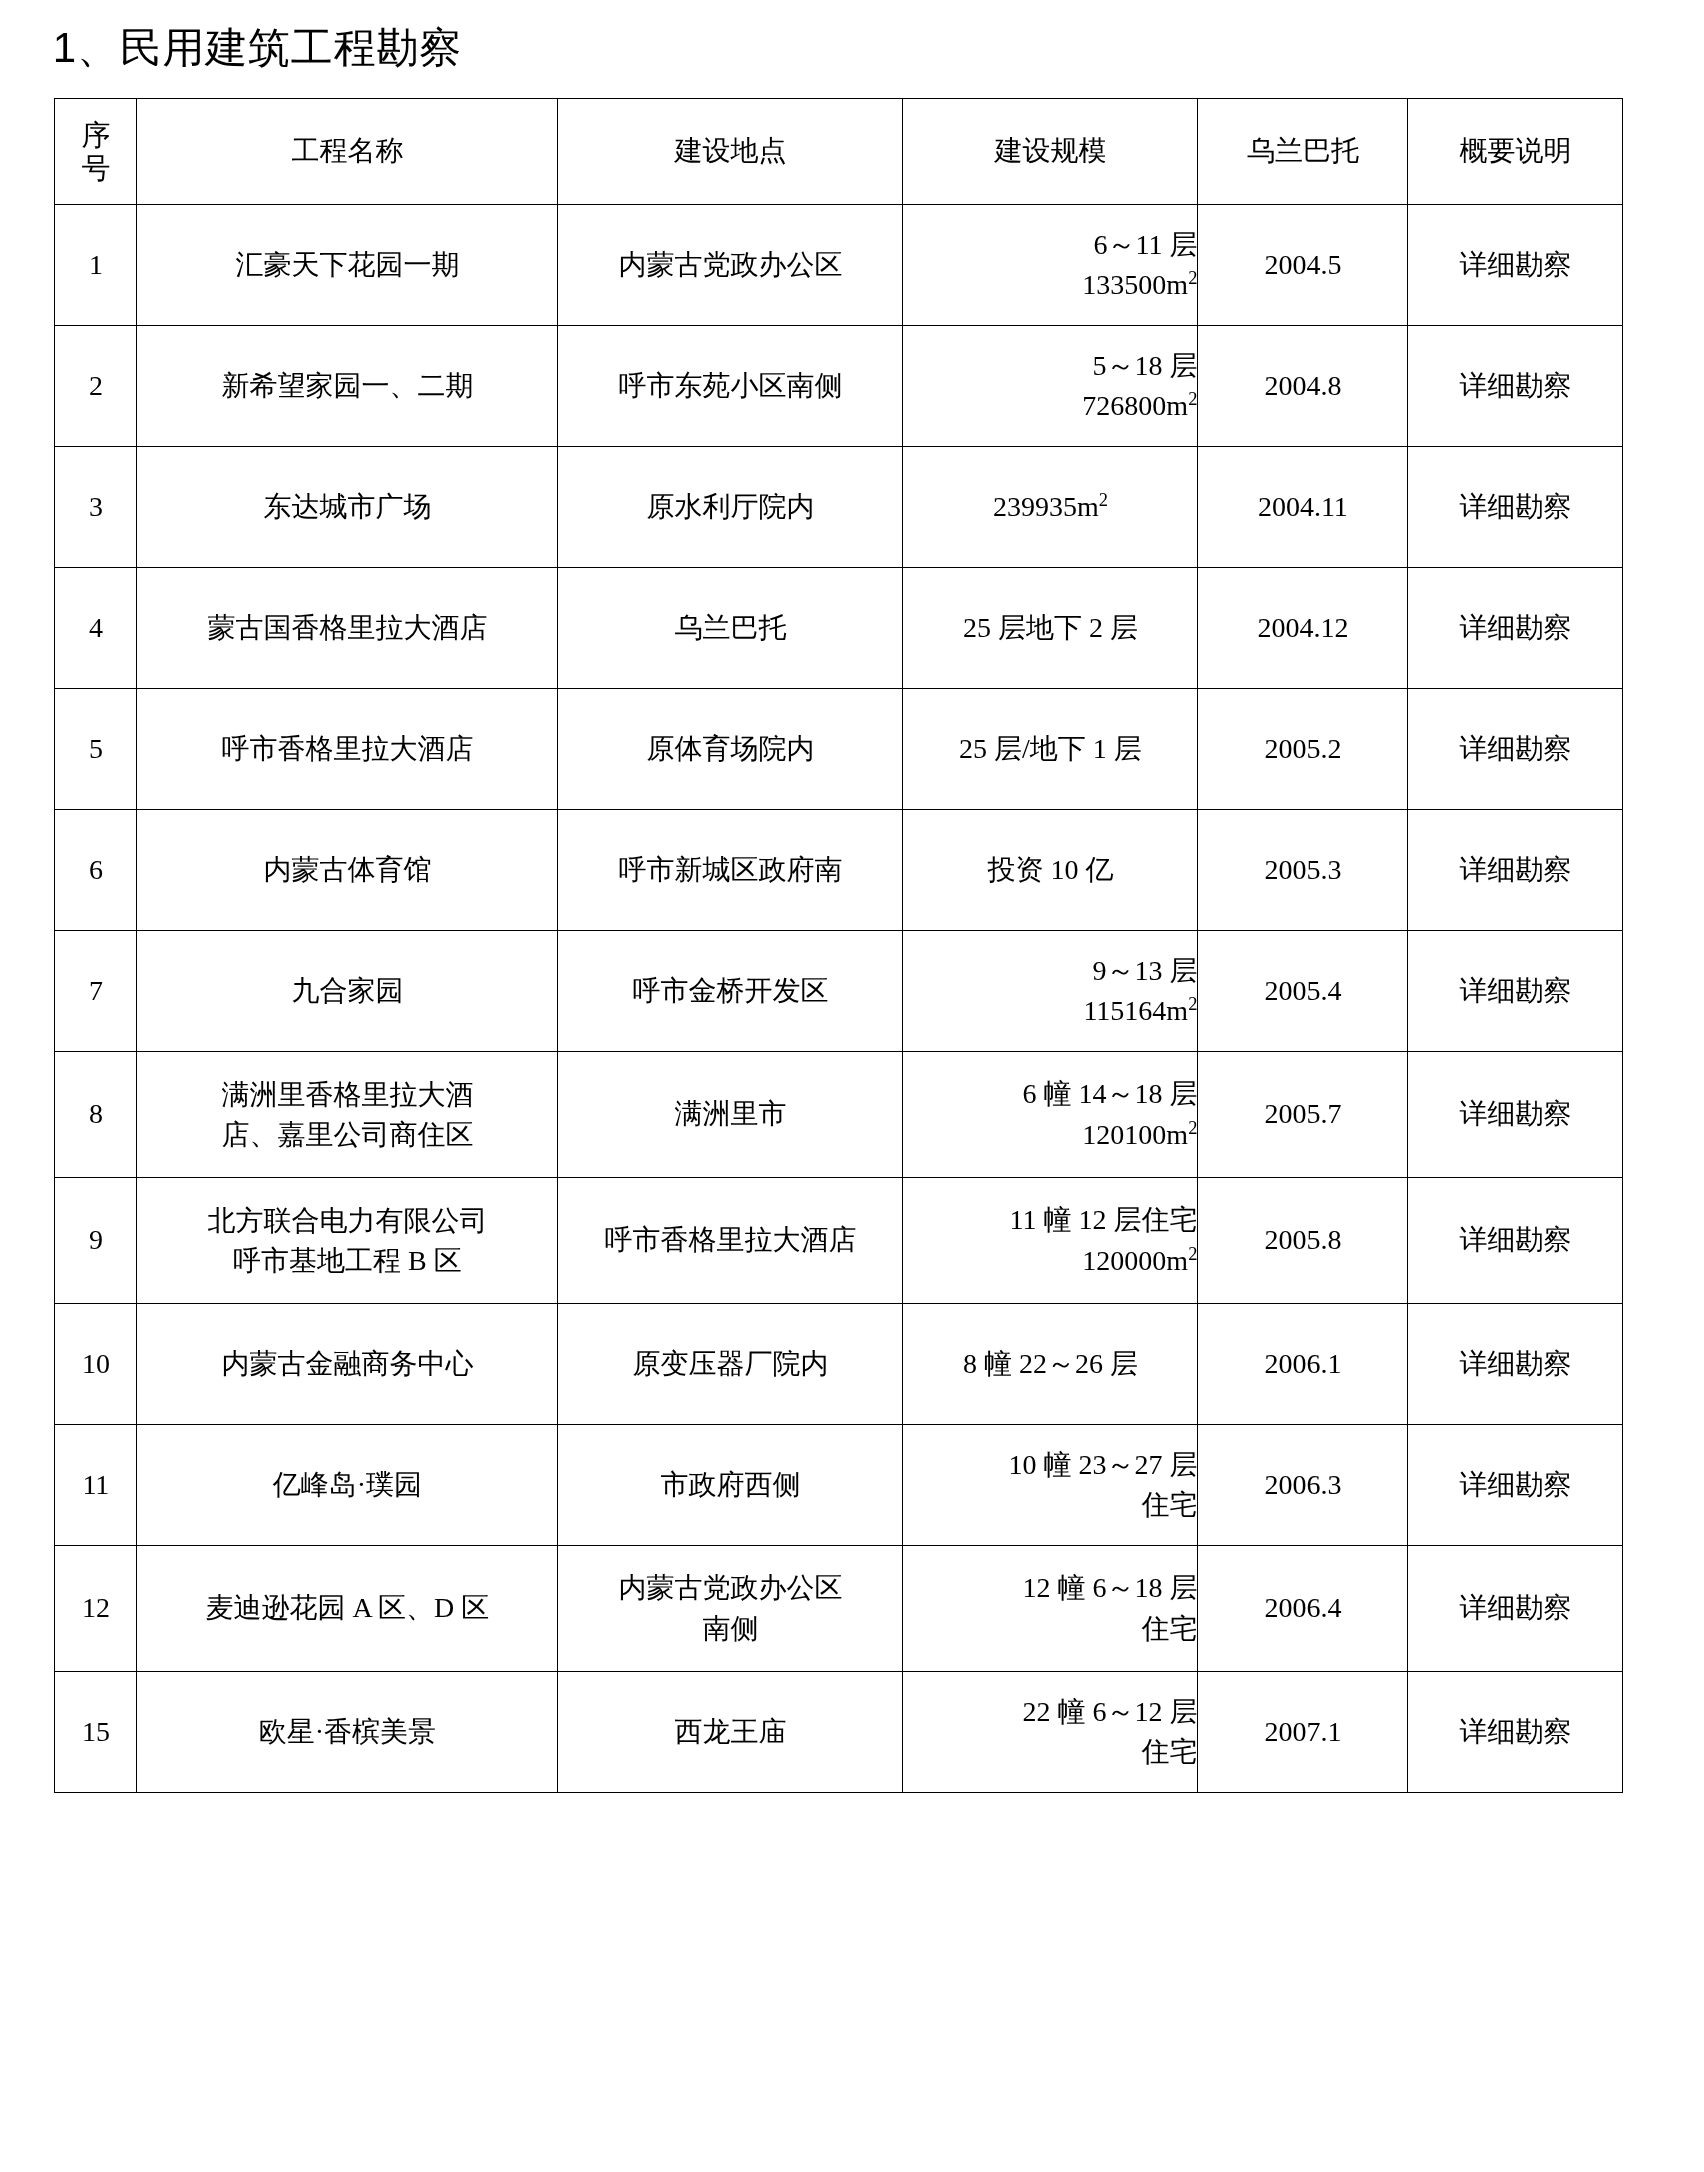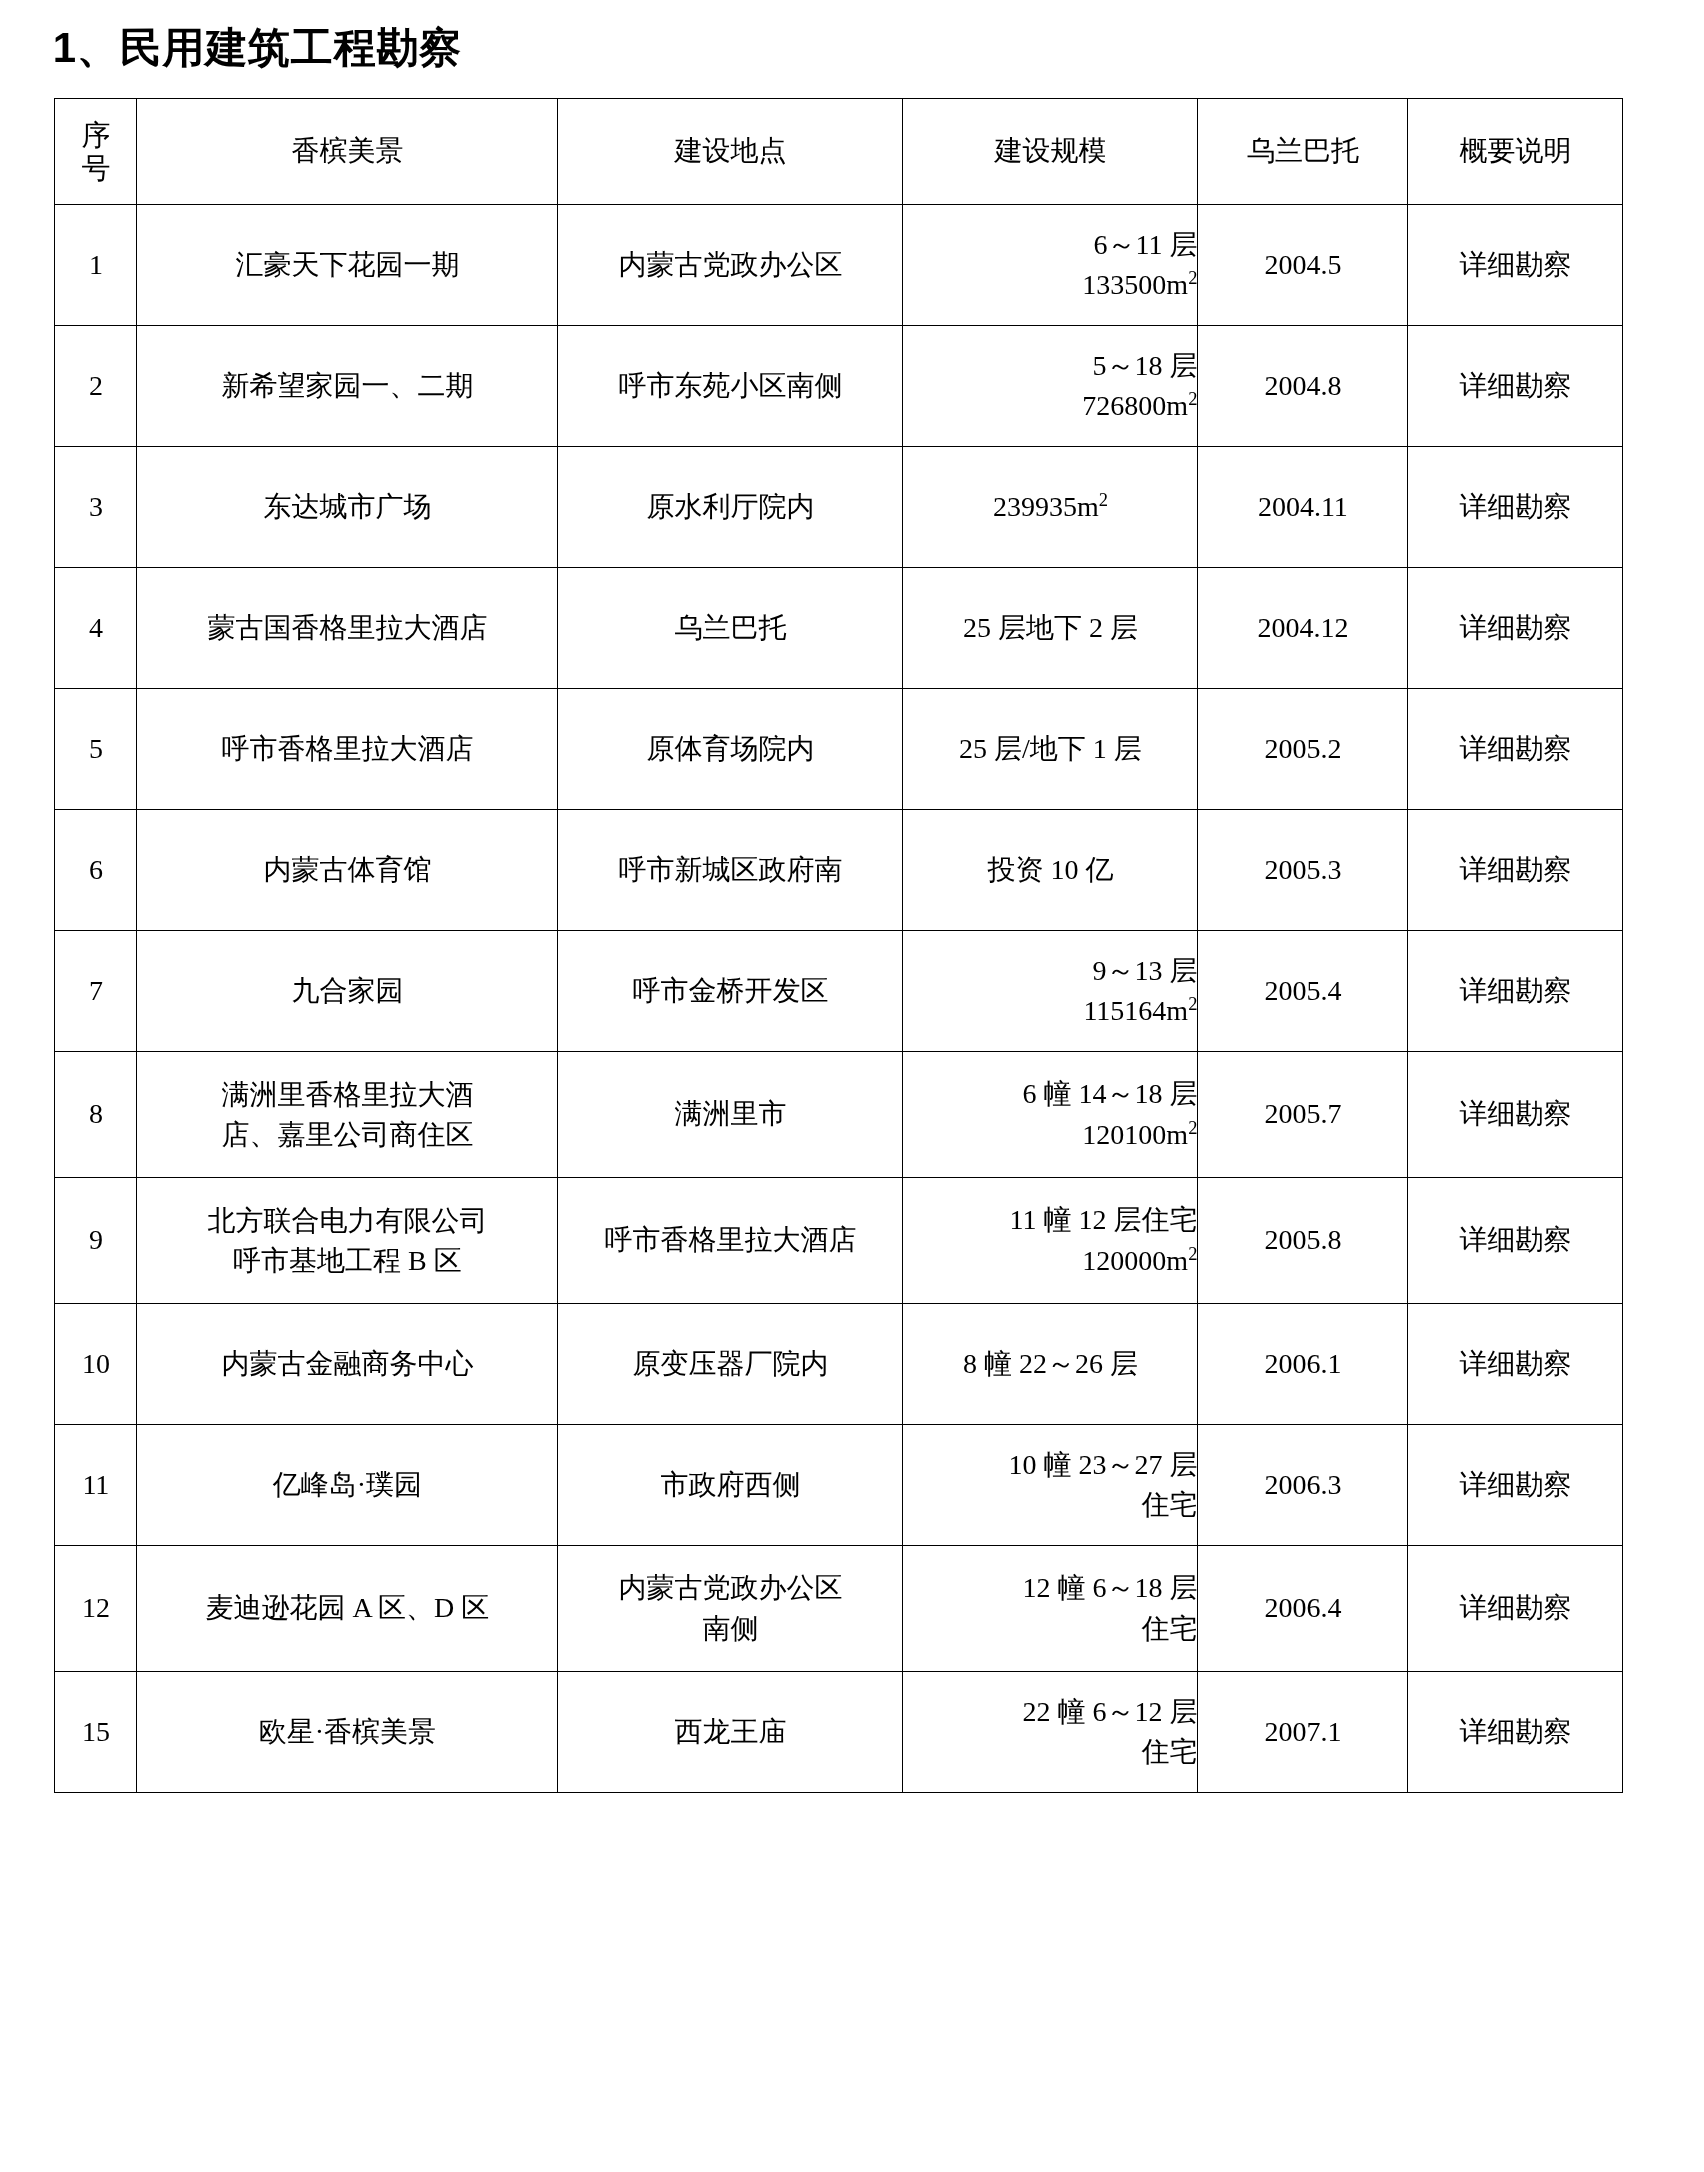--- a/index.html
+++ b/index.html
@@ -17,21 +17,21 @@
   .page {
     position: relative;
     width: 1704px;
     min-height: 2172px;
     box-sizing: border-box;
     padding: 22px 59px 0 46px;
   }
   .doc-title {
     font-family: "Liberation Sans", "DejaVu Sans", sans-serif;
     font-size: 42px;
-    font-weight: bold;
+    font-weight: normal;
     letter-spacing: 0.8px;
     margin: 0 0 23.6px 6.7px;
     line-height: 1.25;
     white-space: nowrap;
   }
   table.survey-table {
     border-collapse: collapse;
     width: 1568px;
     table-layout: fixed;
     margin-left: 8.4px;
@@ -99,21 +99,21 @@
         <col class="c-scale">
         <col class="c-time">
         <col class="c-note">
     </colgroup>
     <thead>
       <tr>
         <td class="hdr-idx">
           <span class="stack">序</span>
           <span class="stack">号</span>
         </td>
-        <td>香槟美景</td>
+        <td>工程名称</td>
         <td>建设地点</td>
         <td>建设规模</td>
         <td>乌兰巴托</td>
         <td>概要说明</td>
       </tr>
     </thead>
     <tbody>
 
       <tr>
         <td>1</td>

